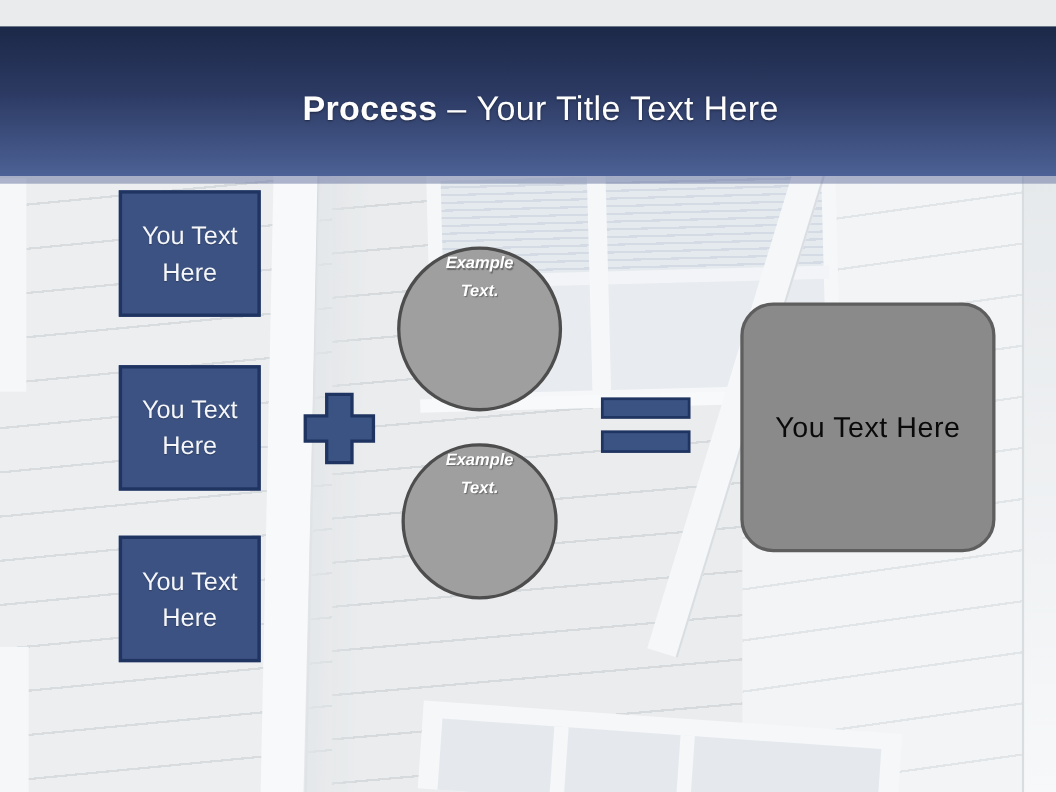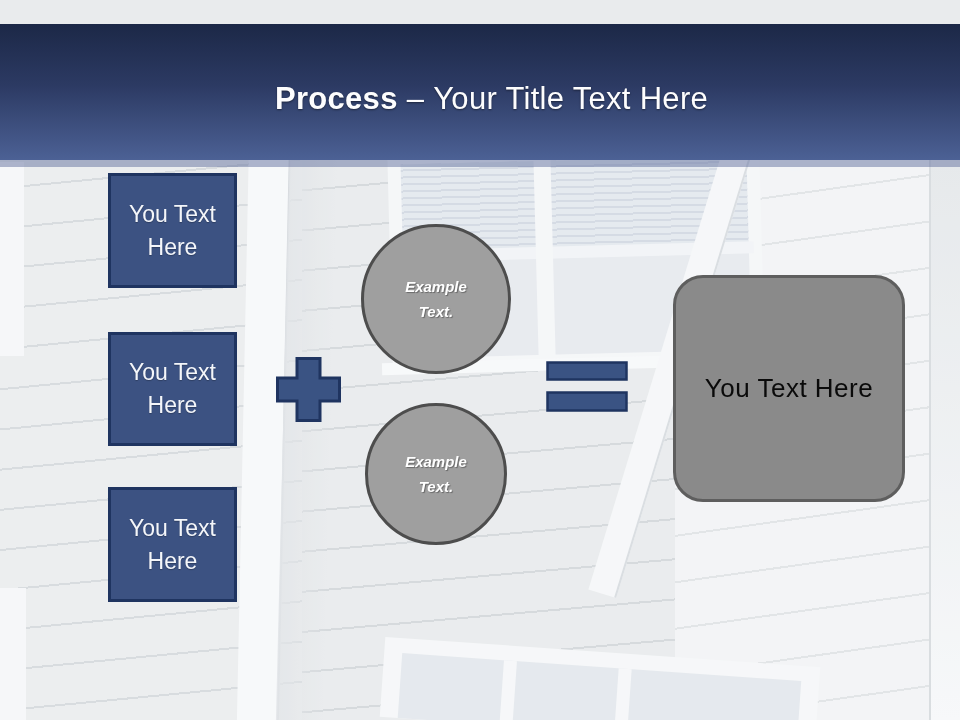--- a/index.html
+++ b/index.html
@@ -52,21 +52,21 @@
   .step-box{
     left:108px;width:129px;height:115px;background:#3c5282;border:3px solid #1f3460;
     display:flex;align-items:center;justify-content:center;text-align:center;
     color:#f4f6fa;font-size:23px;line-height:33px;text-shadow:0 1px 1px rgba(0,0,0,0.25);
   }
   .step-box.b1{top:173px;} .step-box.b2{top:332px;height:114px;} .step-box.b3{top:487px;}
   .step-box span{padding:0 8px;}
   .op{position:absolute;z-index:2;}
   .circle{
     border-radius:50%;background:#9f9f9f;border:3.5px solid #4d4d4d;
-    display:flex;align-items:center;justify-content:center;text-align:center;
+    display:flex;align-items:flex-start;justify-content:center;text-align:center;
     color:#fff;font-weight:700;font-style:italic;font-size:15px;line-height:25px;
     text-shadow:1px 1px 1px rgba(0,0,0,0.35);
   }
   .circle.c1{left:361px;top:224px;width:150px;height:150px;}
   .circle.c2{left:365px;top:403px;width:142px;height:142px;}
   .circle span{display:block;width:90px;}
   .result-box{
     left:673px;top:275px;width:232px;height:227px;background:#8a8a8a;border:3px solid #5e5e5e;
     border-radius:30px;display:flex;align-items:center;justify-content:center;
     color:#0a0a0a;font-size:26px;letter-spacing:.5px;white-space:nowrap;

